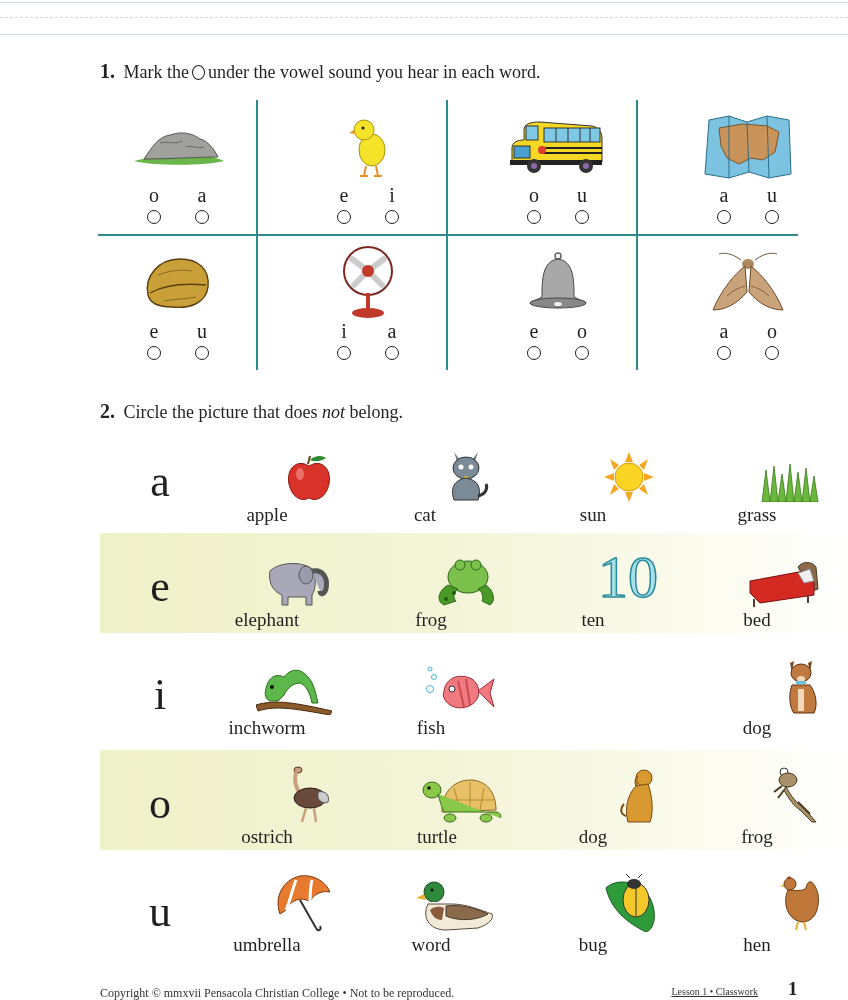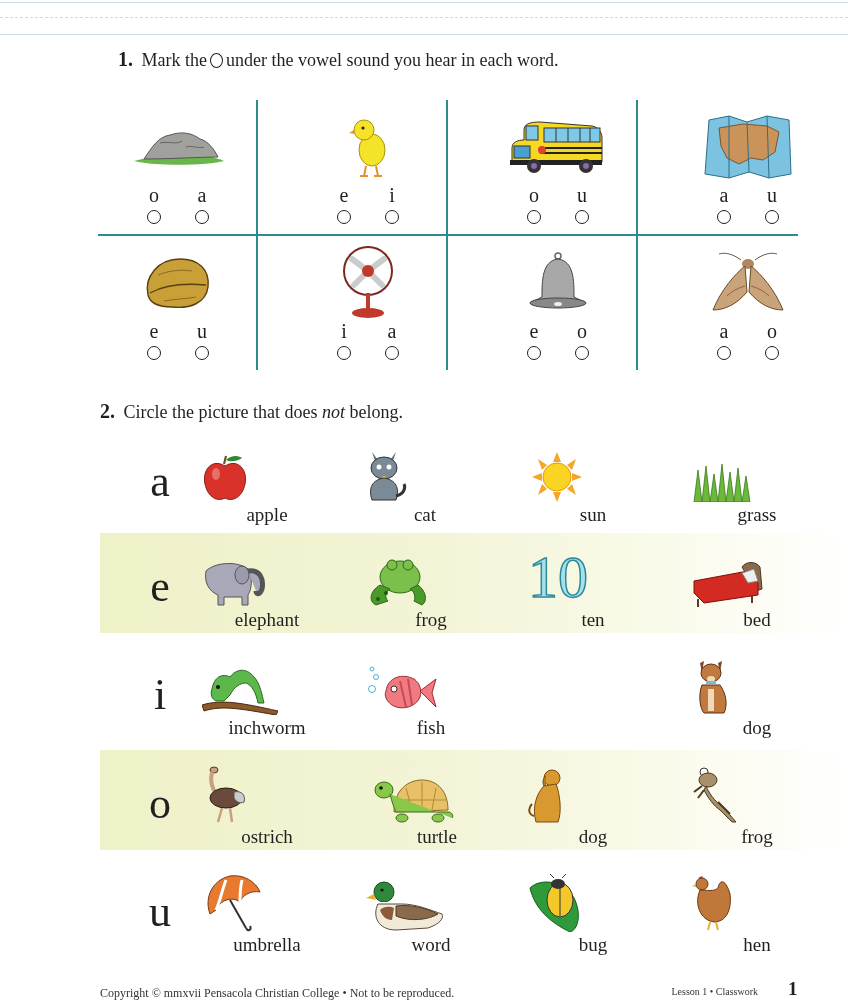--- a/index.html
+++ b/index.html
@@ -24,35 +24,35 @@
   .cell .letters { position: absolute; top: 84px; left: 0; right: 0; display: flex; justify-content: center; gap: 34px; font-family: "Liberation Serif", serif; font-size: 20px; }
   .cell .letters span { width: 14px; text-align: center; }
   .cell .bubbles { position: absolute; top: 110px; left: 0; right: 0; display: flex; justify-content: center; gap: 34px; }
   .bubble { width: 14px; height: 14px; border: 1.4px solid #231f20; border-radius: 50%; background: #fff; }
 
   
   .row { position: absolute; left: 100px; width: 748px; height: 100px; }
   .row.band { background: linear-gradient(to right, #eff1c8 0%, #f3f4d6 45%, #fbfbee 80%, #ffffff 100%); }
   .row .vowel { position: absolute; left: 40px; width: 40px; text-align: center; font-family: "Liberation Serif", serif; font-size: 44px; color: #231f20; }
   .row .item { position: absolute; width: 130px; text-align: center; }
-  .row .item .ipic { height: 60px; display: flex; align-items: flex-end; justify-content: flex-start; }
+  .row .item .ipic { height: 60px; display: flex; align-items: flex-end; justify-content: flex-end; }
   .row .item .label { font-family: "Liberation Serif", serif; font-size: 19px; color: #231f20; line-height: 22px; margin-top: 2px; }
 
   .footer-left { position: absolute; left: 100px; top: 986px; font-family: "Liberation Serif", serif; font-size: 12px; color: #333; white-space: nowrap; }
-  .footer-right { position: absolute; right: 90px; top: 986px; font-family: "Liberation Serif", serif; font-size: 10px; color: #333; white-space: nowrap; }
+  .footer-right { position: absolute; right: 90px; top: 986px; font-family: "Liberation Serif", serif; font-size: 10px; color: #333; white-space: nowrap; text-decoration: underline; }
   .page-num { position: absolute; left: 788px; top: 978px; font-family: "Liberation Serif", serif; font-size: 19px; font-weight: bold; color: #231f20; }
 </style>
 </head>
 <body>
 
 <div class="rule-top"></div>
 <div class="rule-mid"></div>
 <div class="rule-bot"></div>
 
-<div class="instruction" style="top:48px;margin-left:18px;">
+<div class="instruction" style="top:60px;">
   <span class="num">1.</span>
   <span>Mark the</span><span class="inline-circle"></span><span>under the vowel sound you hear in each word.</span>
 </div>
 
 <div class="grid">
   <div class="vline" style="left:158px;"></div>
   <div class="vline" style="left:348px;"></div>
   <div class="vline" style="left:538px;"></div>
   <div class="hline"></div>
 

